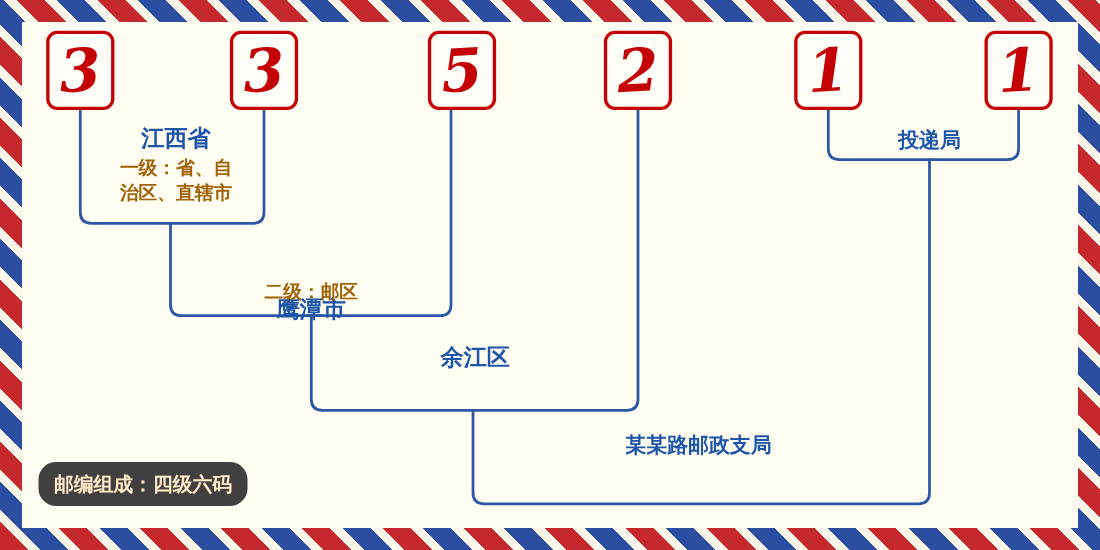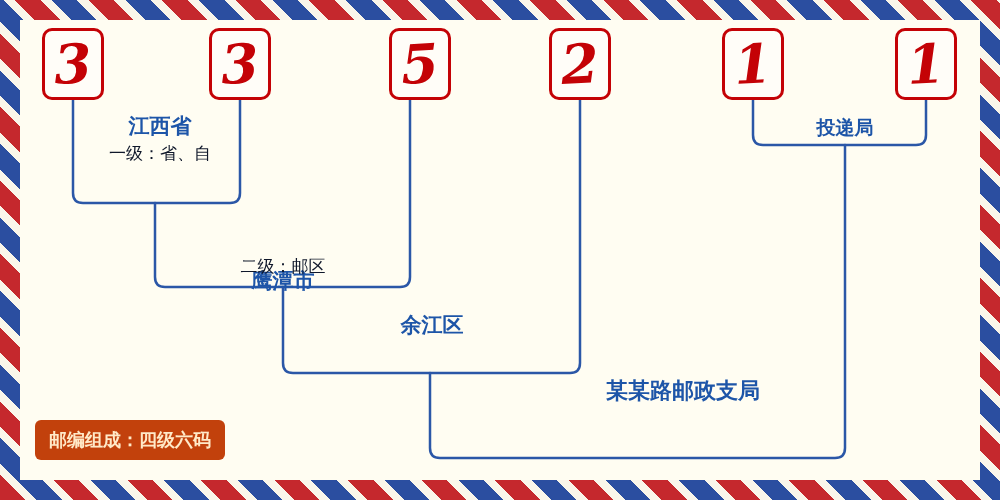--- a/index.html
+++ b/index.html
@@ -29,26 +29,26 @@
     box-sizing:border-box;
   }
   .digit{
     font-family:"DejaVu Serif","Liberation Serif",serif;
     font-style:italic;font-weight:bold;
     font-size:54px;line-height:1;color:#c40206;
     transform:rotate(-3deg);
   }
   .lbl{position:absolute;transform:translateX(-50%);white-space:nowrap;text-align:right;}
   .place{color:#1d55a8;font-weight:bold;font-size:21px;}
-  .desc{color:#0f172a;font-weight:normal;font-size:17px;line-height:1.35;}
+  .desc{color:#a16207;font-weight:bold;font-size:17px;line-height:1.35;}
   .badge{
     position:absolute;left:15px;top:400px;
-    background:#c2410c;color:#ffe9c8;
+    background:#404040;color:#ffe9c8;
     font-weight:bold;font-size:18px;
-    padding:8px 14px;border-radius:6px;
+    padding:8px 14px;border-radius:16px;
   }
 </style>
 </head>
 <body>
 
 <div class="envelope">
   <div class="content">
 
     <svg class="lines-svg" viewBox="0 0 1000 500" fill="none" stroke="#2b57a7" stroke-width="2.5" stroke-linecap="round">
       <path d="M 73 98 V 193 Q 73 203 83 203 H 230 Q 240 203 240 193 V 98"></path>
@@ -72,26 +72,27 @@
     </div>
     <div class="digit-box" style="left:702px;">
       <span class="digit">1</span>
     </div>
     <div class="digit-box" style="left:875px;">
       <span class="digit">1</span>
     </div>
 
     <div class="lbl place" style="left:140px;top:92px;">江西省</div>
     <div class="lbl desc" style="left:140px;top:122px;">一级：省、自</div>
+    <div class="lbl desc" style="left:140px;top:145px;">治区、直辖市</div>
 
     <div class="lbl place" style="left:263px;top:205px;margin-top:42px;">鹰潭市</div>
     <div class="lbl desc" style="left:263px;top:235px;">二级：邮区</div>
 
     <div class="lbl place" style="left:412px;top:291px;">余江区</div>
 
-    <div class="lbl place" style="left:615px;top:356px;font-size:22px;margin-left:48px;">某某路邮政支局</div>
+    <div class="lbl place" style="left:615px;top:372px;font-size:19px;">某某路邮政支局</div>
 
     <div class="lbl place" style="left:825px;top:95px;font-size:19px;">投递局</div>
 
     <div class="badge">邮编组成：四级六码</div>
 
   </div>
 </div>
 
 </body></html>

